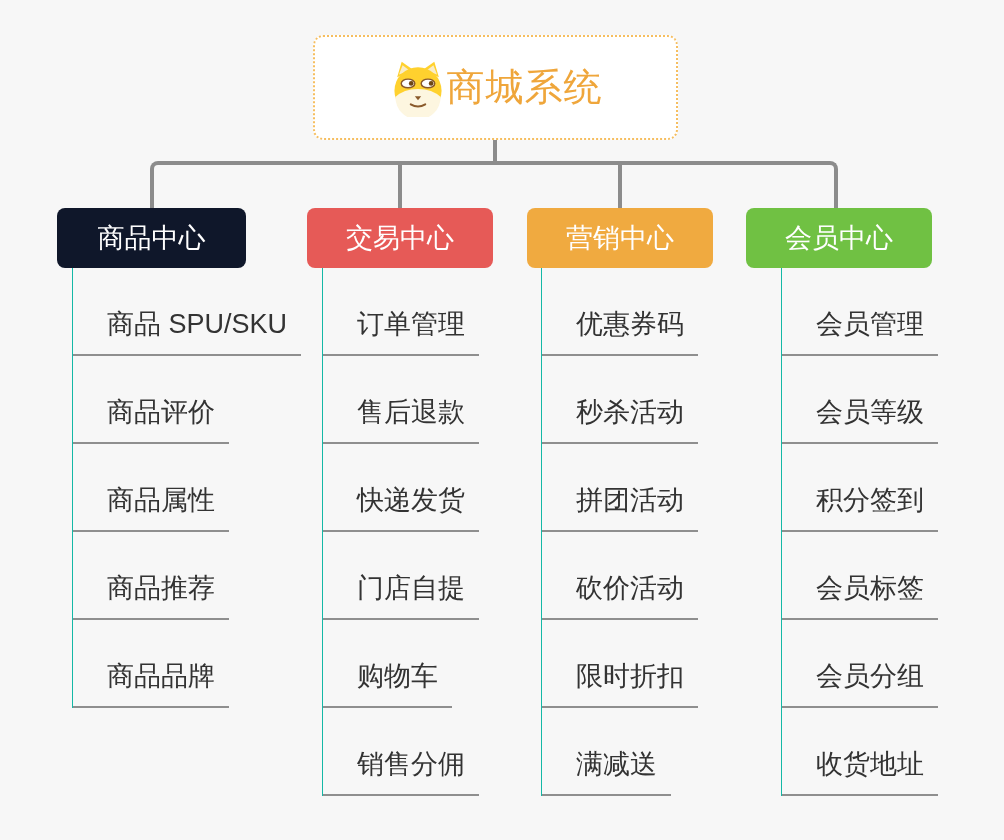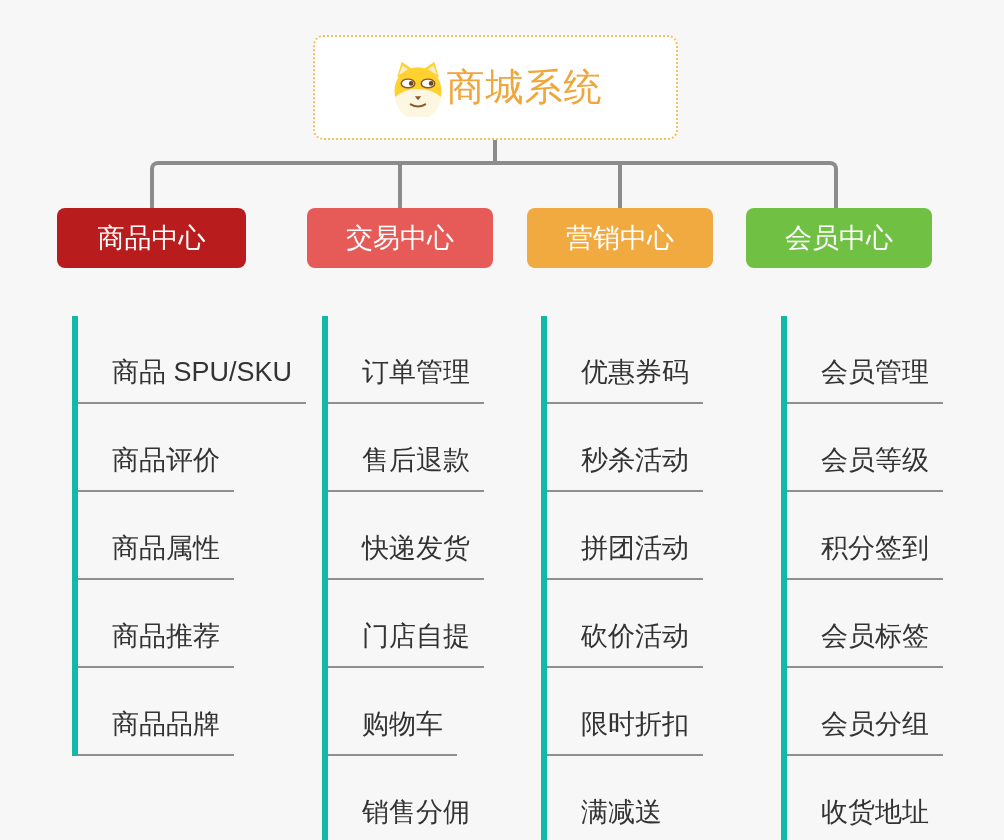--- a/index.html
+++ b/index.html
@@ -57,22 +57,21 @@
     box-sizing:border-box;
     cursor:default;
   }
   .bh1{left:57px;width:189px;}
   .bh2{left:307px;width:186px;}
   .bh3{left:527px;width:186px;}
   .bh4{left:746px;width:186px;}
   
   .leaf-col{
     position:absolute;top:268px;
-    border-left:6px solid #14b8a6;
-    margin-top:48px;
+    border-left:1px solid #14b8a6;
   }
   .lc1{left:72px;}
   .lc2{left:322px;}
   .lc3{left:541px;}
   .lc4{left:781px;}
   .leaf{
     height:88px;
     display:flex;align-items:flex-end;
   }
   .leaf-label{
@@ -106,21 +105,21 @@
       </svg>
     </span>
     <span class="root-title" style="color: rgb(239, 166, 59);">商城系统</span>
   </div>
 
   <div class="root-drop"></div>
   <div class="branch-frame"></div>
   <div class="mid-drop d2"></div>
   <div class="mid-drop d3"></div>
 
-  <div class="branch-header bh1" style="background-color: #b91c1c; align-items: center;">
+  <div class="branch-header bh1" style="background-color: #0f172a; align-items: center;">
     <span>商品中心</span>
   </div>
   <div class="branch-header bh2" style="background-color: rgb(230, 90, 87);">
     <span>交易中心</span>
   </div>
   <div class="branch-header bh3" style="background-color: rgb(240, 170, 64);">
     <span>营销中心</span>
   </div>
   <div class="branch-header bh4" style="background-color: rgb(112, 193, 67);">
     <span>会员中心</span>

